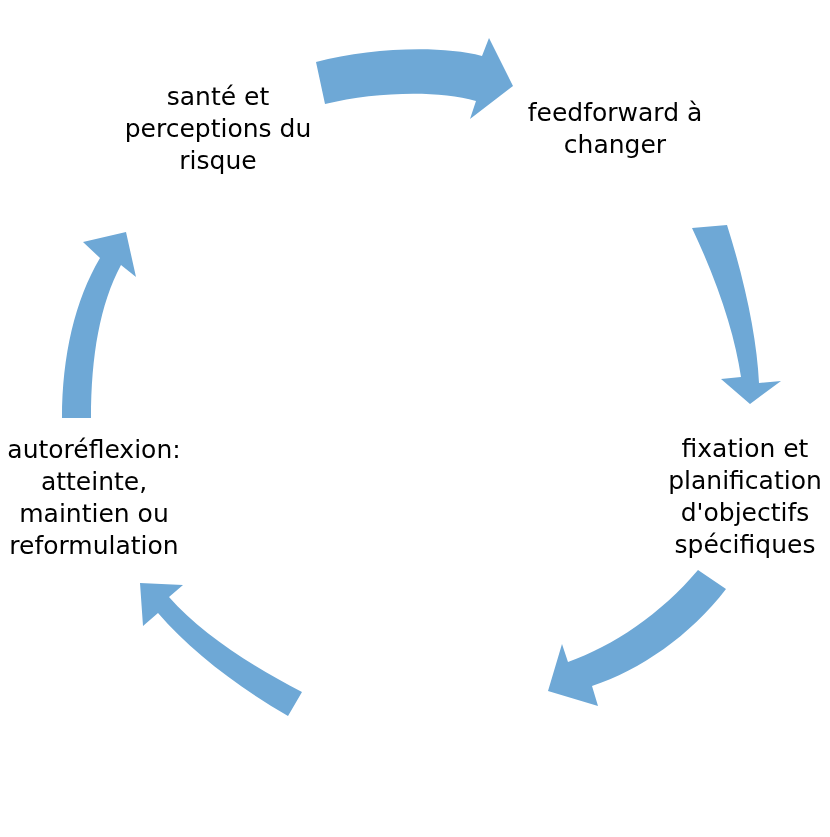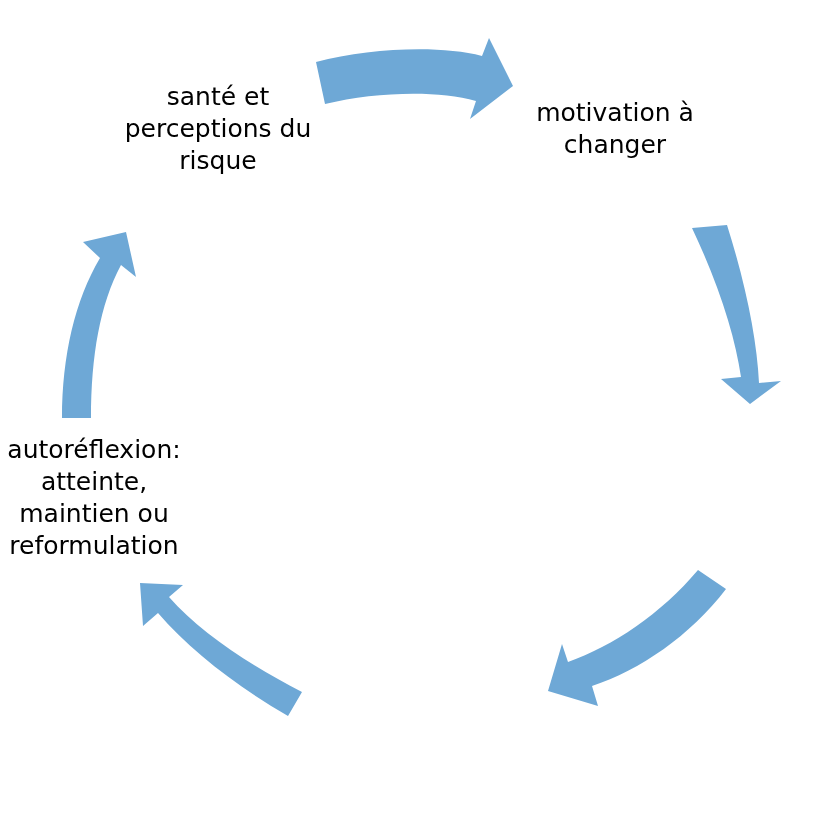--- a/index.html
+++ b/index.html
@@ -114,23 +114,27 @@
              L 136,277
              L 121,265
              C 100,304 91,356 91,418
              Z"></path>
   </svg>
 
   <div class="node-label" id="label-sante" style="color: rgb(0, 0, 0);">santé et
 perceptions du
 risque</div>
 
-  <div class="node-label" id="label-motivation" style="color: rgb(0, 0, 0);">motivation à
+  <div class="node-label" id="label-motivation" style="color: rgb(0, 0, 0);">feedforward à
 changer</div>
 
+  <div class="node-label" id="label-fixation" style="color: rgb(0, 0, 0);">fixation et
+planification
+d'objectifs
+spécifiques</div>
 
 
   <div class="node-label" id="label-autoreflexion" style="color: rgb(0, 0, 0);">autoréflexion:
 atteinte,
 maintien ou
 reformulation</div>
 
 </div>
 
 </body></html>

